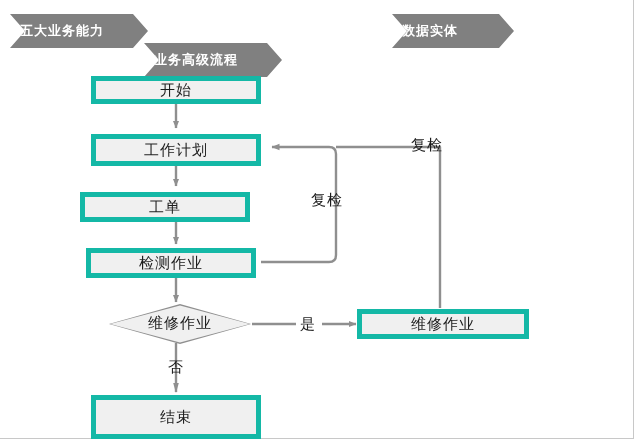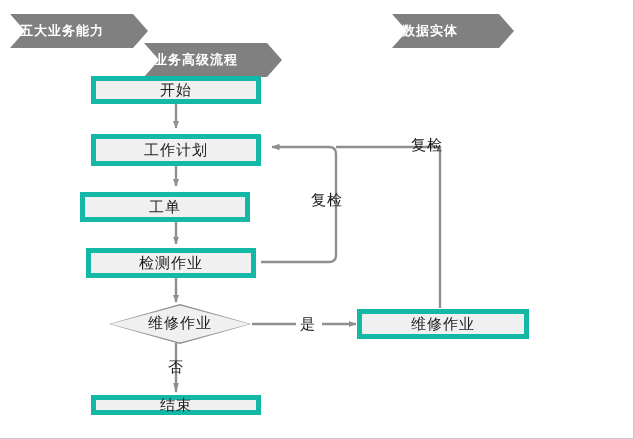--- a/index.html
+++ b/index.html
@@ -148,21 +148,21 @@
 
   <div class="diamond-border" style="left:109px;top:304px;width:142px;height:40px;"></div>
   <div class="diamond" style="left:110.2px;top:305.4px;width:139.6px;height:37.2px;">
     <span>维修作业</span>
   </div>
 
   <div class="node" style="left:357px;top:309px;width:172px;height:30px;">
     <span>维修作业</span>
   </div>
 
-  <div class="node" style="left:91px;top:395px;width:170px;height:20px;font-family:Liberation Mono, monospace;">
+  <div class="node" style="left:91px;top:395px;width:170px;height:44px;font-family:Liberation Mono, monospace;">
     <span>结束</span>
   </div>
 
   <div class="edge-label" style="left:311px;top:191px;">
     <span>复检</span>
   </div>
 
   <div class="edge-label" style="left:411px;top:136px;">
     <span>复检</span>
   </div>

